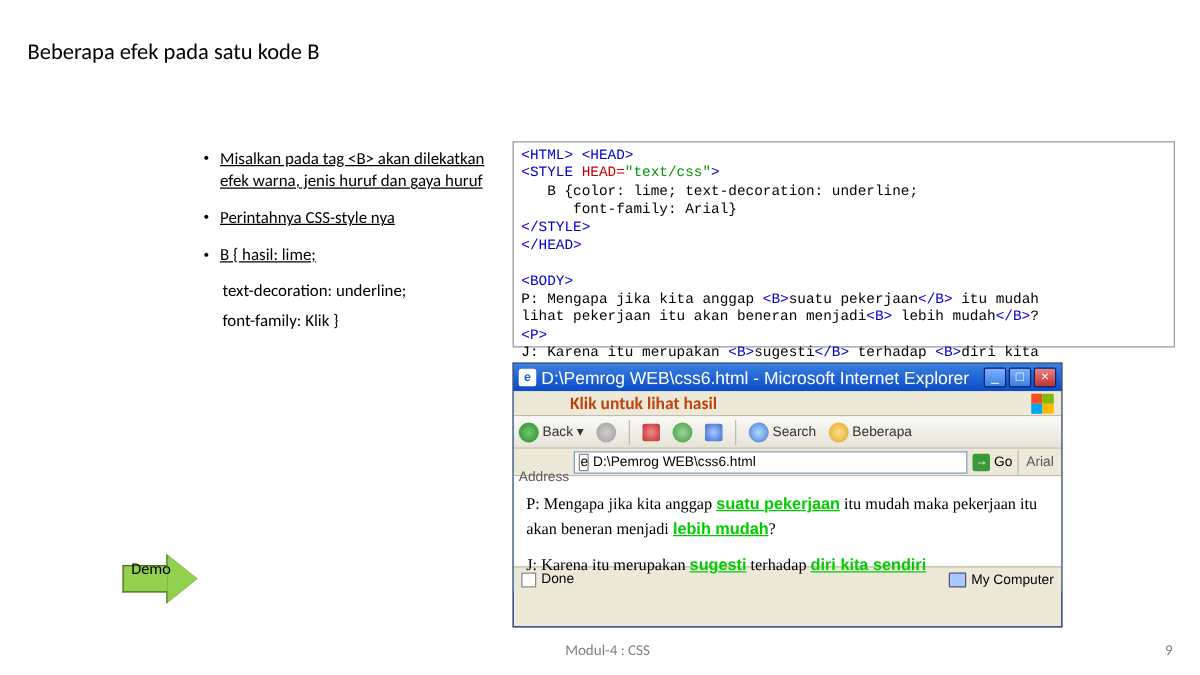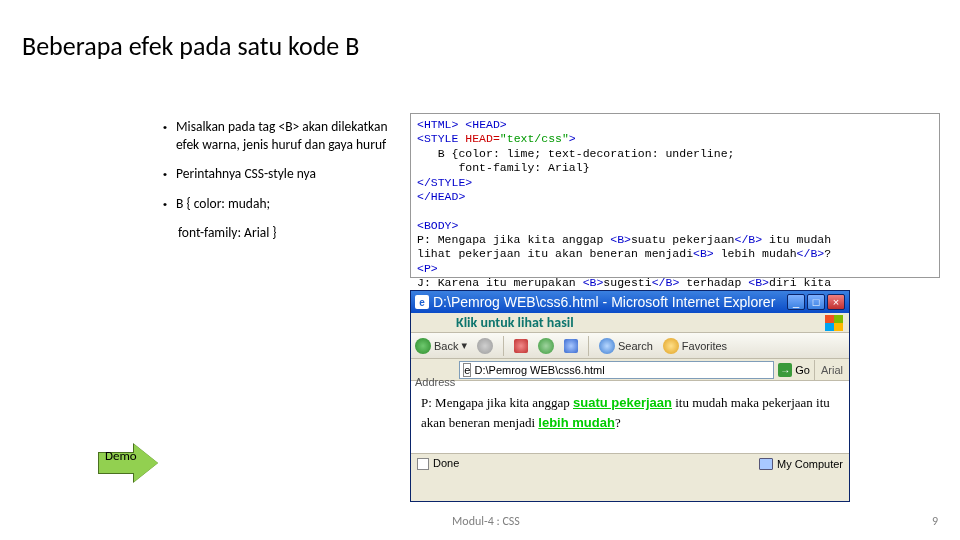--- a/index.html
+++ b/index.html
@@ -7,33 +7,33 @@
     width: 960px; height: 540px;
     background: #fff;
     font-family: Calibri, Arial, sans-serif;
     color: #000;
     position: relative;
     overflow: hidden;
   }
   .title {
     position: absolute;
     left: 22px; top: 30px;
-    font-size: 26px;
+    font-size: 18px;
     font-weight: 400;
   }
   .bullets {
     position: absolute;
     left: 160px; top: 118px;
     width: 230px;
     font-size: 13.5px;
     line-height: 1.35;
   }
   .bullets .row { display: flex; margin-bottom: 11px; }
   .bullets .dot { width: 10px; flex: none; text-align: center; font-size: 9px; padding-top: 3px; }
-  .bullets .txt { flex: 1; padding-left: 6px; }
+  .bullets .txt { flex: 1; padding-left: 6px; text-decoration: underline; }
   .bullets .indent { padding-left: 18px; margin-bottom: 6px; }
 
   .codebox {
     position: absolute;
     left: 410px; top: 113px;
     width: 530px; height: 165px;
     background: #fff;
     border: 1px solid #999;
     padding: 4px 6px;
     font-family: "Courier New", monospace;
@@ -83,21 +83,21 @@
   .br-menu {
     height: 20px;
     background: #ece9d8;
     display: flex; align-items: center;
     padding: 0 6px; gap: 12px;
     border-bottom: 1px solid #c0bbaa;
   }
   .br-menu .klik {
     position: absolute;
     left: 45px;
-    font-size: 14px; font-weight: bold; color: #0f766e;
+    font-size: 14px; font-weight: bold; color: #c2410c;
     font-family: Calibri, Arial, sans-serif;
   }
   .br-menu .logo {
     margin-left: auto;
     width: 18px; height: 16px;
     display: flex; flex-wrap: wrap;
   }
   .br-menu .logo span { width: 9px; height: 8px; }
   .q1{background:#f25022}.q2{background:#7fba00}.q3{background:#00a4ef}.q4{background:#ffb900}
 
@@ -209,23 +209,24 @@
   <div class="row">
       <span class="dot">•</span>
       <span class="txt">Misalkan pada tag &lt;B&gt; akan dilekatkan efek warna, jenis huruf dan gaya huruf</span>
     </div>
   <div class="row">
       <span class="dot">•</span>
       <span class="txt">Perintahnya CSS-style nya</span>
     </div>
   <div class="row">
       <span class="dot">•</span>
-      <span class="txt">B { color: mudah;</span>
+      <span class="txt">B { hasil: lime;</span>
     </div>
-  <div class="indent">font-family: Arial }</div>
+  <div class="indent">text-decoration:  underline;</div>
+  <div class="indent">font-family: Klik }</div>
 </div>
 
 <div class="codebox"><span class="cb-tag">&lt;HTML&gt;</span> <span class="cb-tag">&lt;HEAD&gt;</span>
 <span class="cb-tag">&lt;STYLE </span><span class="cb-attr">HEAD=</span><span class="cb-val">"text/css"</span><span class="cb-tag">&gt;</span>
 <span class="cb-txt">   B {color: lime; text-decoration: underline;</span>
 <span class="cb-txt">      font-family: Arial}</span>
 <span class="cb-tag">&lt;/STYLE&gt;</span>
 <span class="cb-tag">&lt;/HEAD&gt;</span>
 
 <span class="cb-tag">&lt;BODY&gt;</span>
@@ -271,38 +272,39 @@
     <span class="tbtn">
         <span class="ticon ic-home"></span>
       </span>
     <span class="sep"></span>
     <span class="tbtn">
         <span class="ticon ic-srch"></span>
         <span>Search</span>
       </span>
     <span class="tbtn">
         <span class="ticon ic-fav"></span>
-        <span>Favorites</span>
+        <span>Beberapa</span>
       </span>
   </div>
   <div class="br-addr">
     <span class="lbl">Address</span>
     <span class="fld">
       <span class="ie-icon" style="background:#fff;border:1px solid #888;">e</span>
       <span>D:\Pemrog WEB\css6.html</span>
     </span>
     <span class="go">
         <span class="g">→</span>
         <span>Go</span>
       </span>
     <span class="sep"></span>
     <span class="links">Arial</span>
   </div>
   <div class="br-page">
     <div><span>P: Mengapa jika kita anggap </span><span class="b">suatu pekerjaan</span><span> itu mudah maka pekerjaan itu akan beneran menjadi </span><span class="b">lebih mudah</span><span>?</span></div>
+    <div style="margin-top:10px;"><span>J: Karena itu merupakan </span><span class="b">sugesti</span><span> terhadap </span><span class="b">diri kita sendiri</span></div>
   </div>
   <div class="br-status">
     <span class="done"><span class="di"></span><span>Done</span></span>
     <span class="mycomp">
         <span class="mcicon"></span>
         <span>My Computer</span>
       </span>
   </div>
 </div>
 

